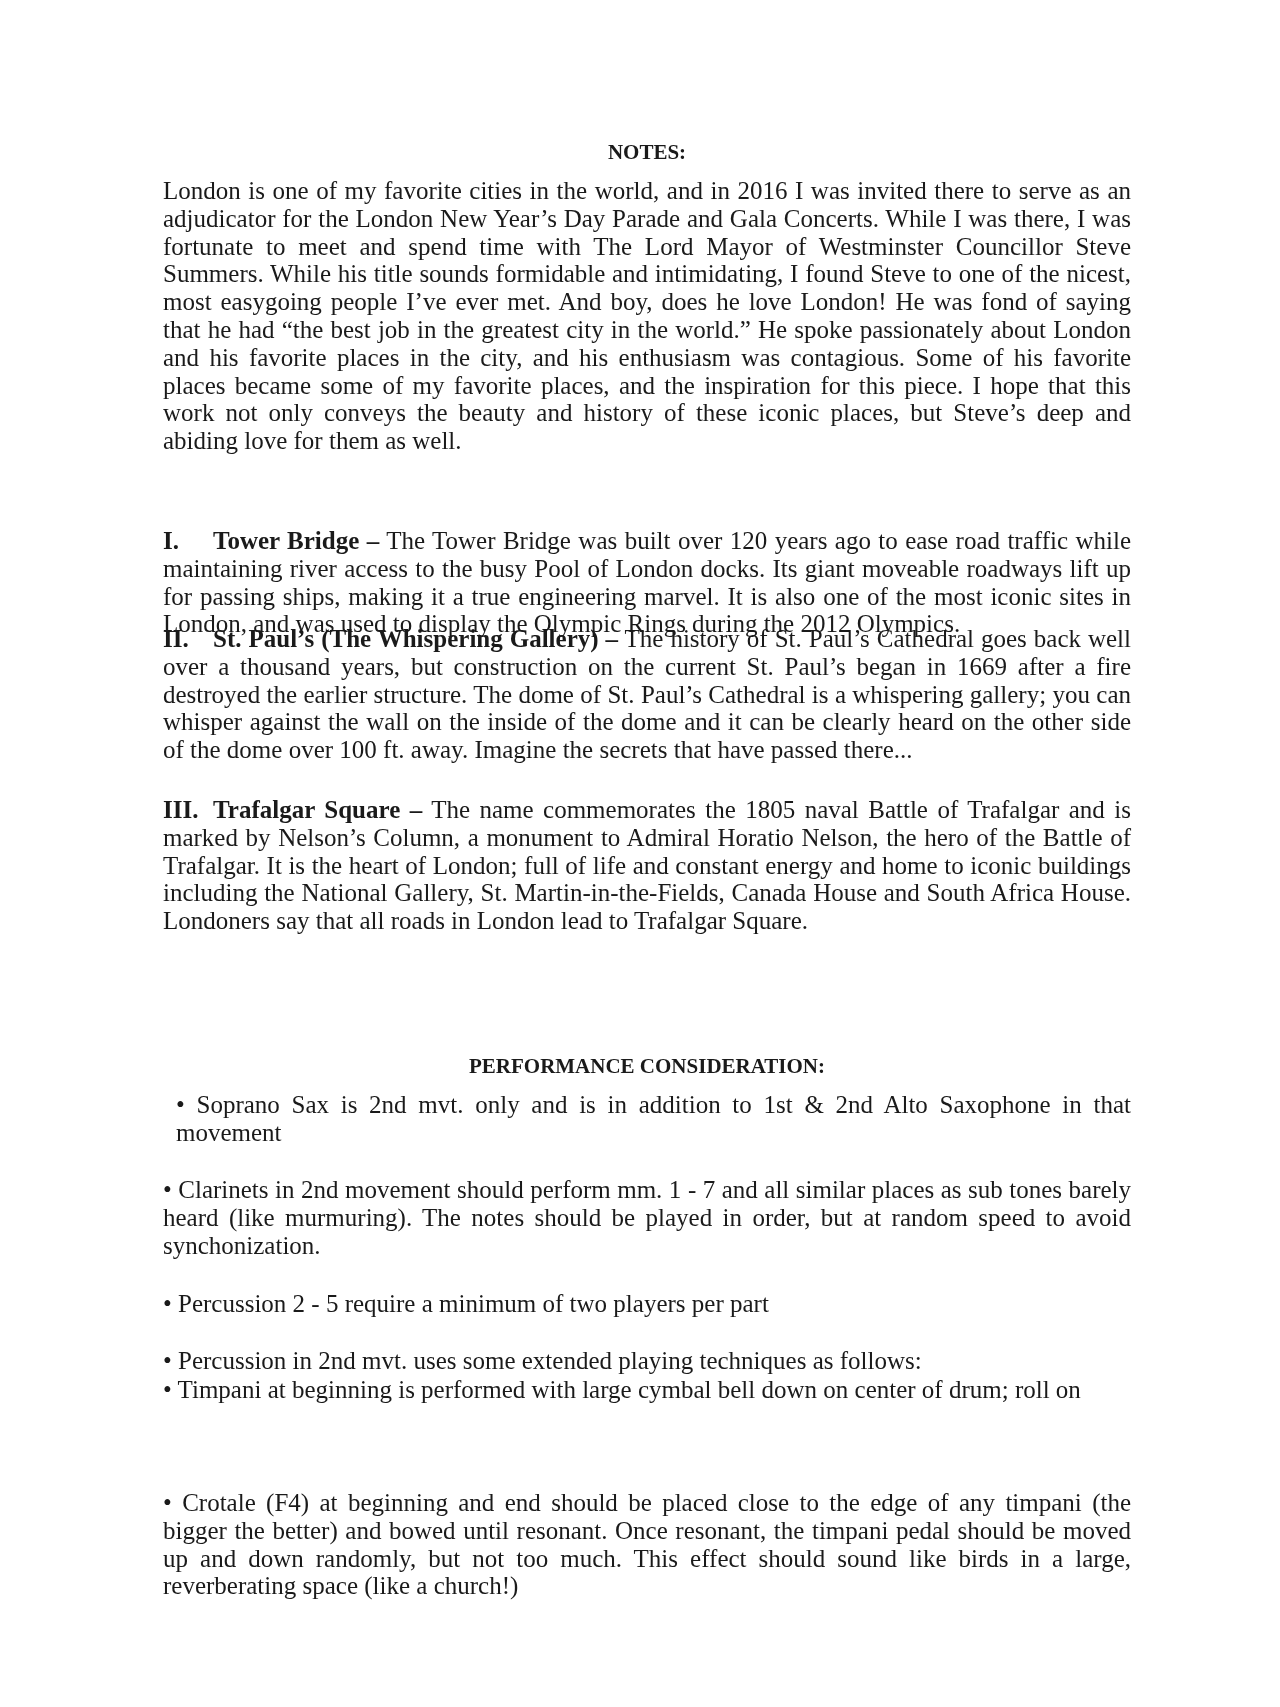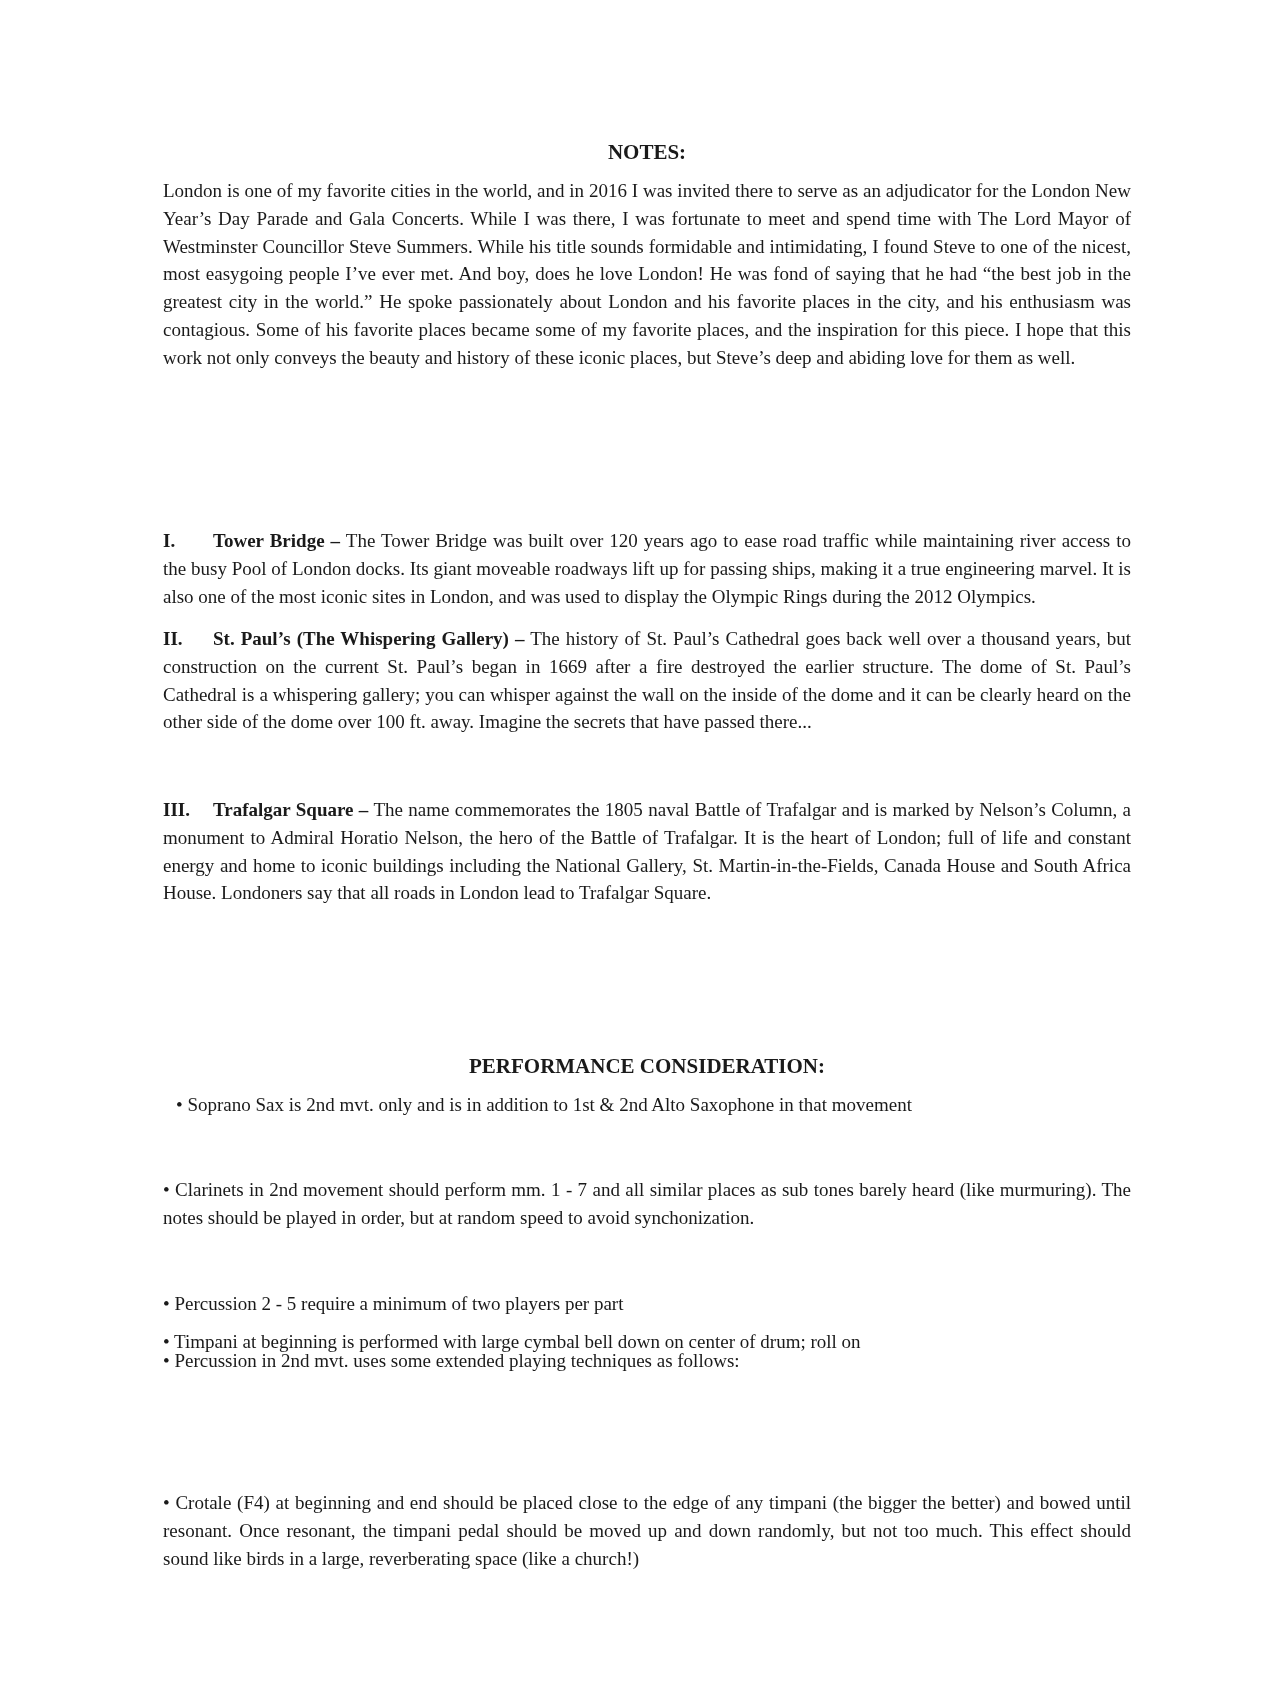--- a/index.html
+++ b/index.html
@@ -22,36 +22,36 @@
       width: 968px;
     }
     .heading {
       text-align: center;
       font-weight: bold;
       font-size: 21px;
       line-height: 28px;
       margin: 16px;
     }
     .para {
-      font-size: 19px;
+      font-size: 25px;
       line-height: 27.8px;
       text-align: justify;
       margin: 0;
     }
     .h-notes { position: absolute; top: 122px; left: 0; right: 0; }
     .p-intro { position: absolute; top: 177px; left: 0; right: 0; }
     .p-mvt1  { position: absolute; top: 485px; left: 0; right: 0; margin-top: 42px; }
     .p-mvt2  { position: absolute; top: 625px; left: 0; right: 0; }
     .p-mvt3  { position: absolute; top: 796px; left: 0; right: 0; }
     .h-perf  { position: absolute; top: 1036px; left: 0; right: 0; }
     .b1 { position: absolute; top: 1091px; left: 13px; right: 0; }
     .b2 { position: absolute; top: 1176px; left: 0; right: 0; }
     .b3 { position: absolute; top: 1290px; left: 0; right: 4px; }
     .b4 { position: absolute; top: 1347px; left: 0; right: 0; }
-    .b5 { position: absolute; top: 1328px; left: 0; right: 0; }
+    .b5 { position: absolute; top: 1376px; left: 0; right: 0; }
     .b6 { position: absolute; top: 1489px; left: 0; right: 0; }
     .numeral {
       font-weight: bold;
       display: inline-block;
     }
     .numeral.w1 { width: 50px; }
     .numeral.w2 { width: 50px; }
     .numeral.w3 { width: 50px; }
     .title-bold { font-weight: bold; }
     .hanging {

